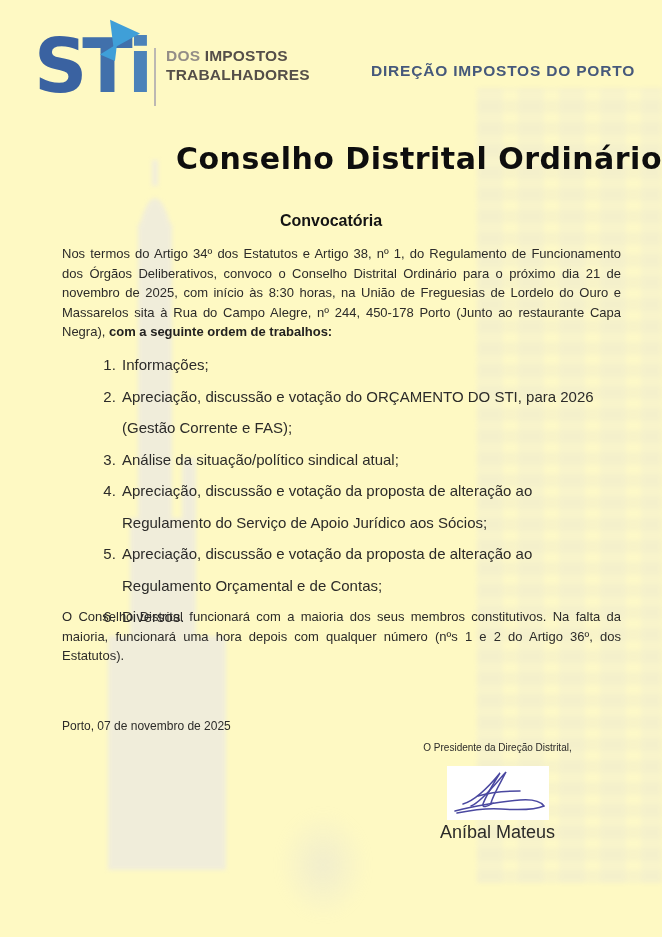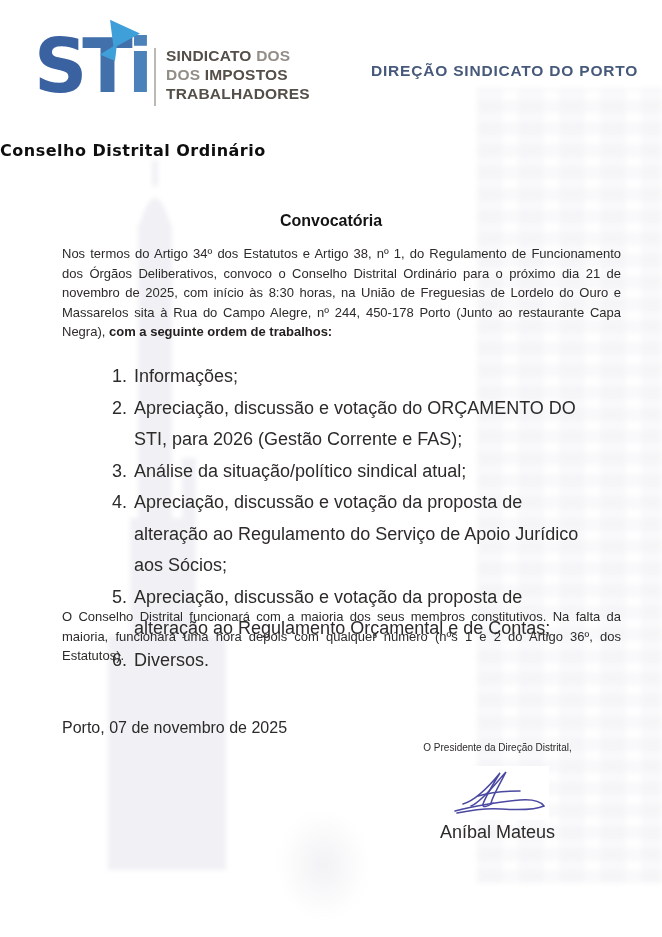--- a/index.html
+++ b/index.html
@@ -1,19 +1,19 @@
 <!DOCTYPE html>
 <html><head>
 <meta charset="utf-8">
 <style>
   * { margin:0; padding:0; box-sizing:border-box; }
   html,body { background:#e8e8e8; }
   .page {
     position:relative; width:662px; height:937px; margin:0 auto;
-    background:#ffffff; overflow:hidden;
+    background:#fef9c3; overflow:hidden;
     font-family:"Liberation Sans", sans-serif; color:#2c2b29;
   }
 
   
   .wm { position:absolute; pointer-events:none; }
   .wm-tower { left:86px; top:158px; width:170px; height:712px; opacity:.55; filter:blur(2px); }
   .wm-right {
     right:0; top:88px; width:185px; height:795px; opacity:.33; filter:blur(2px);
     background:
       repeating-linear-gradient(0deg, rgba(216,215,226,.45) 0 13px, rgba(244,244,248,.15) 13px 22px),
@@ -46,37 +46,37 @@
   .logo-lines { position:absolute; left:132px; top:34px; font-size:15.5px; line-height:19px; letter-spacing:.2px; }
   .logo-lines b { color:#554f49; }
   .logo-lines .lt { color:#938d87; font-weight:bold; }
   .division {
     position:absolute; left:371px; top:62px; width:280px;
     font-size:15.5px; font-weight:bold; letter-spacing:.8px; color:#46597b;
   }
 
   
   .doc-title {
-    position:absolute; left:0; top:141px; width:100%; text-align:left;
-    font-family:"DejaVu Sans", sans-serif; font-weight:bold; font-size:16px;
+    position:absolute; left:0; top:141px; width:100%; text-align:right;
+    font-family:"DejaVu Sans", sans-serif; font-weight:bold; font-size:30px;
     letter-spacing:.5px; color:#0e0e0e;
   }
   .doc-subtitle {
     position:absolute; left:0; top:212px; width:100%; text-align:center;
     font-weight:bold; font-size:16px; color:#141414;
   }
   .para { position:absolute; left:62px; width:559px; font-size:13px; line-height:19.6px; text-align:justify; }
   #intro { top:244px; }
   #intro b { color:#232220; }
   #agenda { position:absolute; left:62px; top:349px; width:548px; }
-  #agenda ol { margin:12px; padding-left:58px; font-size:18px; line-height:31.5px; }
+  #agenda ol { margin:0; padding-left:58px; font-size:15px; line-height:31.5px; }
   #agenda li { padding-left:2px; }
   #p-quorum { top:607px; }
   #p-logistics { top:651px; }
-  .dateline { position:absolute; left:62px; top:719px; font-size:16px; }
+  .dateline { position:absolute; left:62px; top:719px; font-size:12px; }
 
   
   .sig-block { position:absolute; left:345px; top:742px; width:305px; text-align:center; }
   .sig-role { font-size:10px;text-align:center; }
   .sig-wrap { margin:13px auto 2px; width:102px; height:54px; background:#ffffff; }
   .sig-wrap svg { width:100%; height:100%; }
   .sig-name { font-size:18px; }
 
   
   .footer {
@@ -104,26 +104,25 @@
   </div>
   <div class="wm wm-right"></div>
   <div class="wm wm-blob"></div>
 
   <div class="logo">
     <div class="logo-mark"><span class="l-s">S</span><span class="l-t">T</span><span class="l-i">i</span></div>
     <div class="tri-big"></div>
     <div class="tri-small"></div>
     <div class="logo-divider"></div>
     <div class="logo-lines">
-      <div><b>SINDICATO</b><span class="lt"> DOS</span></div>
       <div><span class="lt">DOS </span><b>IMPOSTOS</b></div>
       <div><b>TRABALHADORES</b></div>
     </div>
   </div>
-  <div class="division">DIREÇÃO SINDICATO DO PORTO</div>
+  <div class="division">DIREÇÃO IMPOSTOS DO PORTO</div>
 
   <div class="doc-title">Conselho Distrital Ordinário</div>
   <div class="doc-subtitle">Convocatória</div>
 
   <p class="para" id="intro"><span>Nos termos do Artigo 34º dos Estatutos e Artigo 38, nº 1, do Regulamento de Funcionamento dos Órgãos Deliberativos, convoco o Conselho Distrital Ordinário para o próximo dia 21 de novembro de 2025, com início às 8:30 horas, na União de Freguesias de Lordelo do Ouro e Massarelos sita à Rua do Campo Alegre, nº 244, 450-178 Porto (Junto ao restaurante Capa Negra), </span><b>com a seguinte ordem de trabalhos:</b></p>
 
   <div id="agenda">
     <ol>
       <li>Informações;</li>
       <li>Apreciação, discussão e votação do ORÇAMENTO DO STI, para 2026 (Gestão Corrente e FAS);</li>

